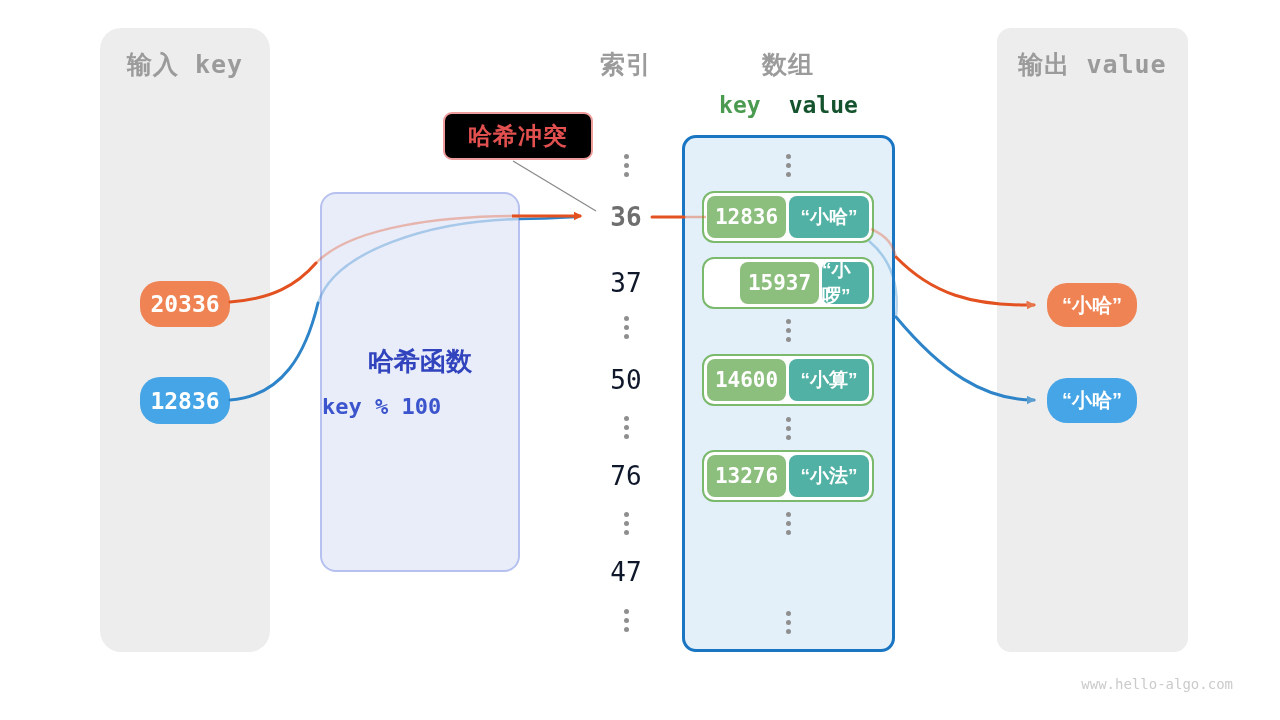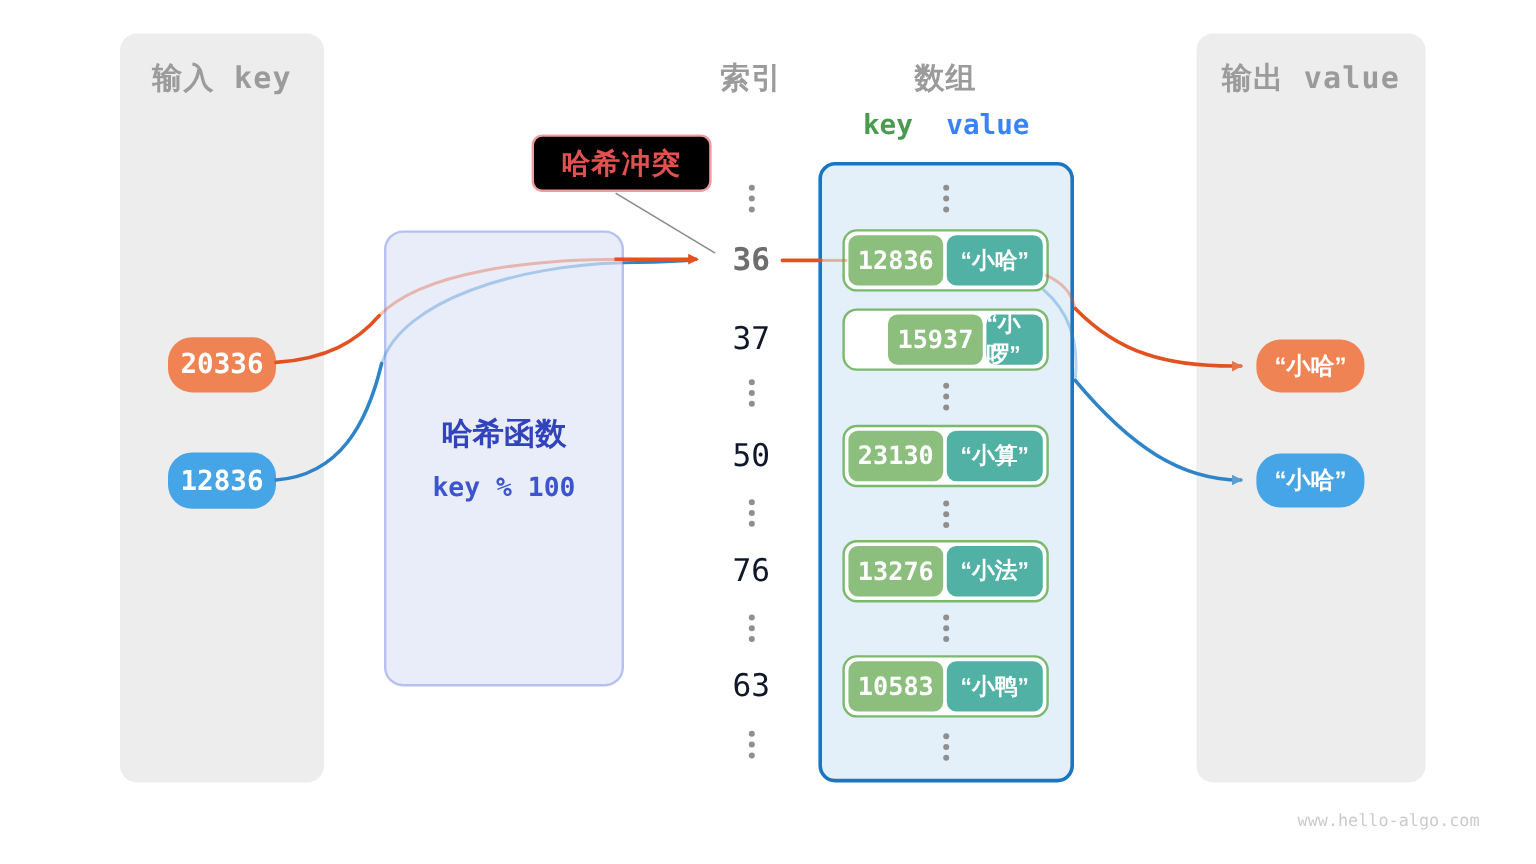--- a/index.html
+++ b/index.html
@@ -25,41 +25,41 @@
   
   .hash-box{
     position:absolute;left:320px;top:192px;width:200px;height:380px;
     background:#e9edfa;border:2px solid #b6c1ef;border-radius:16px;box-sizing:border-box;
   }
   .hash-title{
     position:absolute;left:0;top:150px;width:100%;text-align:center;
     font-size:26px;font-weight:bold;color:#3143bd;
   }
   .hash-formula{
-    position:absolute;left:0;top:200px;width:100%;text-align:center;
+    position:absolute;left:0;top:200px;width:100%;text-align:left;
     font-family:"DejaVu Sans Mono",monospace;font-size:22px;font-weight:600;color:#3c55cc;
   }
   
   .collision{
     position:absolute;left:443px;top:112px;width:150px;height:48px;box-sizing:border-box;
     background:#000000;border:2px solid #ef9c9c;border-radius:9px;
     display:flex;align-items:center;justify-content:center;
     font-size:24px;font-weight:bold;color:#e25050;letter-spacing:1px;
   }
   
   .col-title{
     position:absolute;width:120px;text-align:center;font-weight:bold;font-size:25px;color:#9b9b9b;
     letter-spacing:1px;
   }
   .kv-header{
     position:absolute;left:682px;top:92px;width:213px;display:flex;justify-content:center;gap:28px;
     font-family:"DejaVu Sans Mono",monospace;font-size:23px;font-weight:600;
   }
   .kv-header .k{color:#4a9a4f;}
-  .kv-header .v{color:#3b82f6;}
+  .kv-header .v{color:#14532d;}
   
   .idx{
     position:absolute;left:594px;width:64px;height:30px;line-height:30px;text-align:center;
     font-family:"DejaVu Sans Mono",monospace;font-size:26px;color:#0f172a;
   }
   .idx.bold{font-weight:bold;color:#6e6e6e;}
   
   .vdots{position:absolute;display:flex;flex-direction:column;gap:4px;align-items:center;width:10px;}
   .vdots .dot{width:5px;height:5px;border-radius:50%;background:#8f8f8f;}
   
@@ -87,21 +87,21 @@
     font-family:"DejaVu Sans Mono",monospace;font-size:14px;color:#cbcbcb;
   }
   
   .arrows{position:absolute;left:0;top:0;width:1280px;height:720px;pointer-events:none;}
 </style>
 </head>
 <body>
 
 <div class="stage">
 
-  <div class="panel" style="left:100px;top:28px;width:170px;height:624px;">
+  <div class="panel" style="left:100px;top:28px;width:170px;height:624px;border-radius:21px;">
     <div class="panel-title">输入 key</div>
   </div>
   <div class="chip mono orange" style="left:140px;top:281px;width:90px;height:46px;">20336</div>
   <div class="chip mono blue" style="left:140px;top:377px;width:90px;height:47px;">12836</div>
 
   <div class="hash-box">
     <div class="hash-title">哈希函数</div>
     <div class="hash-formula">key % 100</div>
   </div>
 
@@ -131,21 +131,21 @@
       <span class="dot"></span>
       <span class="dot"></span>
       <span class="dot"></span>
     </div>
   <div class="idx" style="top:461px;">76</div>
   <div class="vdots" style="left:621px;top:512px;">
       <span class="dot"></span>
       <span class="dot"></span>
       <span class="dot"></span>
     </div>
-  <div class="idx" style="top:557px;">63</div>
+  <div class="idx" style="top:557px;">47</div>
   <div class="vdots" style="left:621px;top:609px;">
       <span class="dot"></span>
       <span class="dot"></span>
       <span class="dot"></span>
     </div>
 
   <div class="array-box"></div>
 
   <div class="vdots" style="left:783px;top:154px;">
       <span class="dot"></span>
@@ -160,41 +160,37 @@
   <div class="pair-row" style="top:257px;padding-left:36px;">
     <div class="key-box">15937</div>
     <div class="value-box">“小啰”</div>
   </div>
   <div class="vdots" style="left:783px;top:319px;">
       <span class="dot"></span>
       <span class="dot"></span>
       <span class="dot"></span>
     </div>
   <div class="pair-row" style="top:354px;">
-    <div class="key-box">23130</div>
+    <div class="key-box">14600</div>
     <div class="value-box">“小算”</div>
   </div>
   <div class="vdots" style="left:783px;top:417px;">
       <span class="dot"></span>
       <span class="dot"></span>
       <span class="dot"></span>
     </div>
   <div class="pair-row" style="top:450px;">
     <div class="key-box">13276</div>
     <div class="value-box">“小法”</div>
   </div>
   <div class="vdots" style="left:783px;top:512px;">
       <span class="dot"></span>
       <span class="dot"></span>
       <span class="dot"></span>
     </div>
-  <div class="pair-row" style="top:546px;">
-    <div class="key-box">10583</div>
-    <div class="value-box">“小鸭”</div>
-  </div>
   <div class="vdots" style="left:783px;top:611px;">
       <span class="dot"></span>
       <span class="dot"></span>
       <span class="dot"></span>
     </div>
 
   <div class="panel" style="left:997px;top:28px;width:191px;height:624px;">
     <div class="panel-title">输出 value</div>
   </div>
   <div class="chip cjk orange" style="left:1047px;top:283px;width:90px;height:44px;">“小哈”</div>

